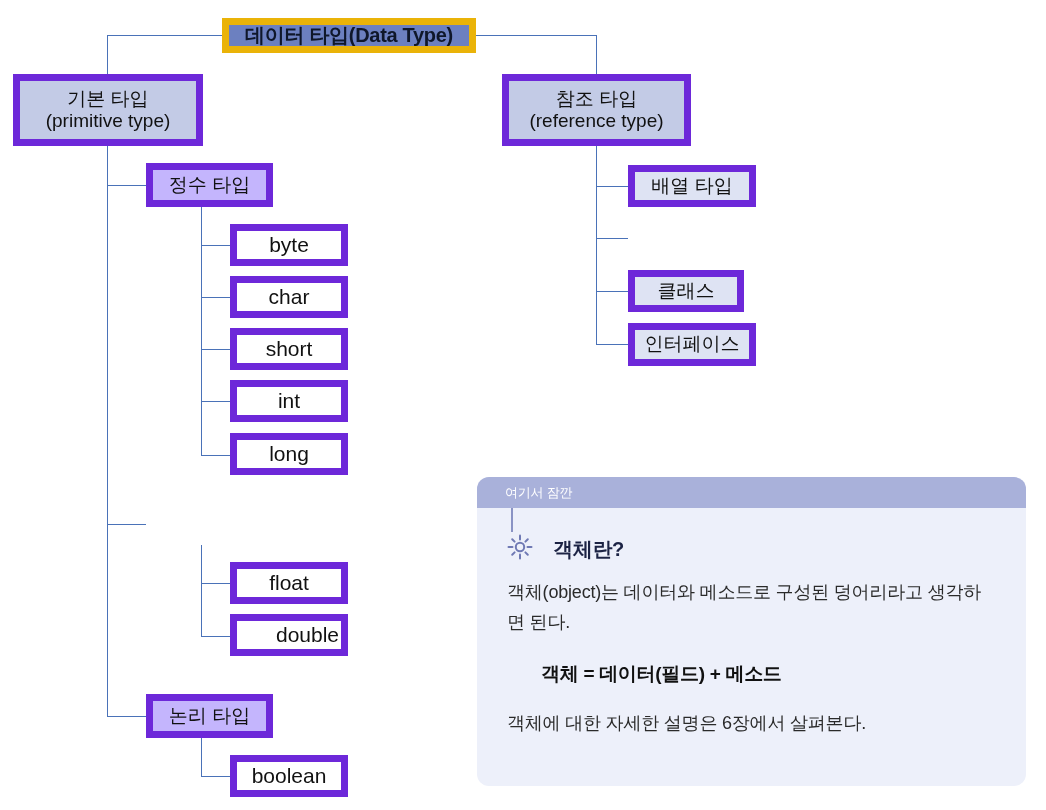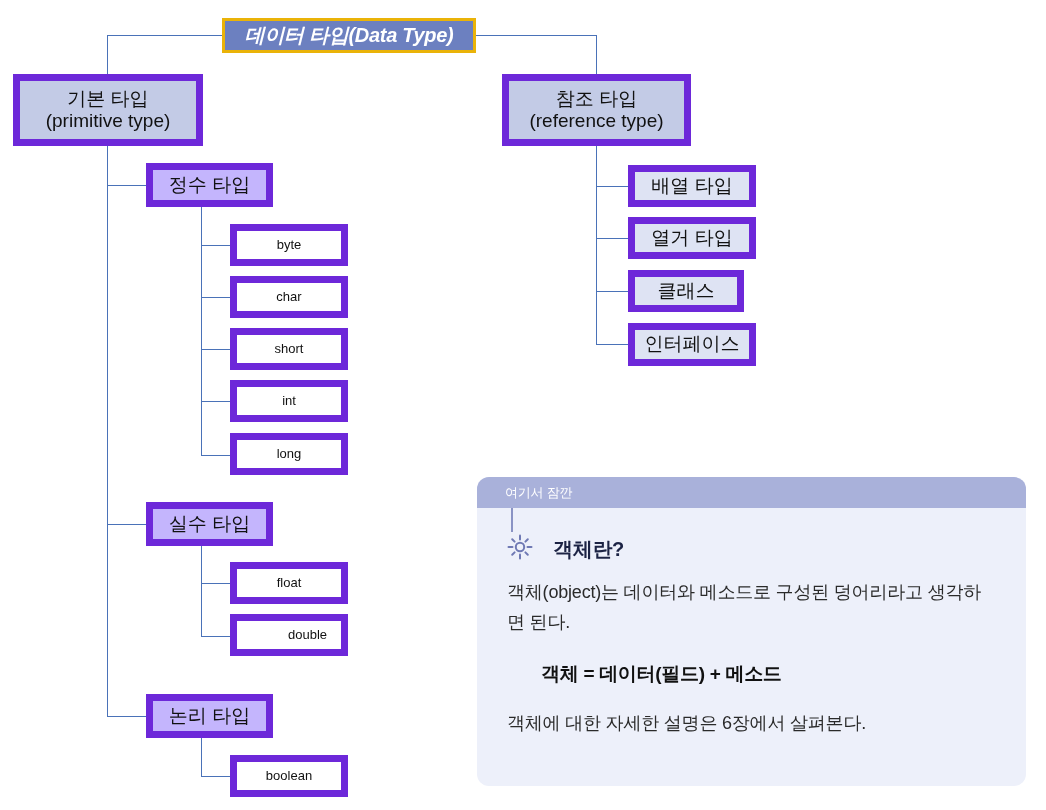--- a/index.html
+++ b/index.html
@@ -17,38 +17,37 @@
     box-sizing:border-box;
     display:flex;align-items:center;justify-content:center;
     text-align:center;
     border:7px solid #6d28d9;
     color:#111111;
     line-height:1.18;
     white-space:pre-line;
   }
   .node.root{
     background:#6c80c0;
-    border:3px solid #eab308;
-    color:#ffffff;
+    border:7px solid #eab308;
+    color:#0f172a;
     font-weight:bold;
     font-size:20px;
     letter-spacing:-0.3px;
-    font-style:italic;
   }
   .node.level1{
     background:#c3cbe6;
     font-size:19px;
   }
   .node.level2{
     background:#c4b5fd;
     font-size:19px;
   }
   .node.leaf{
     background:#ffffff;
-    font-size:13px;
+    font-size:21px;
   }
   .node.refleaf{
     background:#dee3f3;
     font-size:19px;
   }
 
   
   .ln{position:absolute;background:#4a72b8;}
   .ln.h{height:1px;}
   .ln.v{width:1px;}
@@ -135,36 +134,34 @@
 
   <div class="node root" style="left:222px;top:18px;width:254px;height:35px;">데이터 타입(Data Type)</div>
 
   <div class="node level1" style="left:13px;top:74px;width:190px;height:72px;">기본 타입
 (primitive type)</div>
 
   <div class="node level1" style="left:502px;top:74px;width:189px;height:72px;">참조 타입
 (reference type)</div>
 
   <div class="node level2" style="left:146px;top:163px;width:127px;height:44px;">정수 타입</div>
-  <div class="node level2" style="left:146px;top:502px;width:127px;height:44px;">실수 타입</div>
   <div class="node level2" style="left:146px;top:694px;width:127px;height:44px;">논리 타입</div>
 
   <div class="node leaf" style="left:230px;top:224px;width:118px;height:42px;">byte</div>
   <div class="node leaf" style="left:230px;top:276px;width:118px;height:42px;">char</div>
   <div class="node leaf" style="left:230px;top:328px;width:118px;height:42px;">short</div>
   <div class="node leaf" style="left:230px;top:380px;width:118px;height:42px;">int</div>
   <div class="node leaf" style="left:230px;top:433px;width:118px;height:42px;">long</div>
 
   <div class="node leaf" style="left:230px;top:562px;width:118px;height:42px;">float</div>
   <div class="node leaf" style="left:230px;top:614px;width:118px;height:42px;padding-left:37px;">double</div>
 
   <div class="node leaf" style="left:230px;top:755px;width:118px;height:42px;">boolean</div>
 
   <div class="node refleaf" style="left:628px;top:165px;width:128px;height:42px;">배열 타입</div>
-  <div class="node refleaf" style="left:628px;top:217px;width:128px;height:42px;">열거 타입</div>
   <div class="node refleaf" style="left:628px;top:270px;width:116px;height:42px;">클래스</div>
   <div class="node refleaf" style="left:628px;top:323px;width:128px;height:43px;">인터페이스</div>
 
   <div id="callout">
     <div id="callout-header">
       <span>여기서 잠깐</span>
     </div>
     <div id="callout-body">
       <div class="co-title-row">
         <span class="sun">

